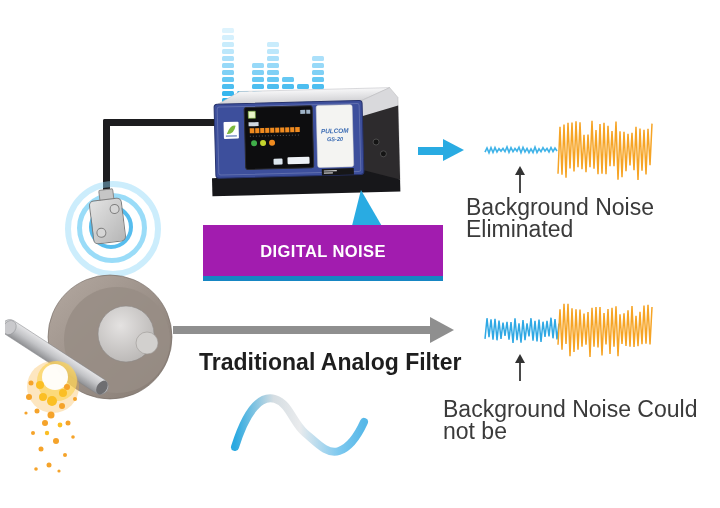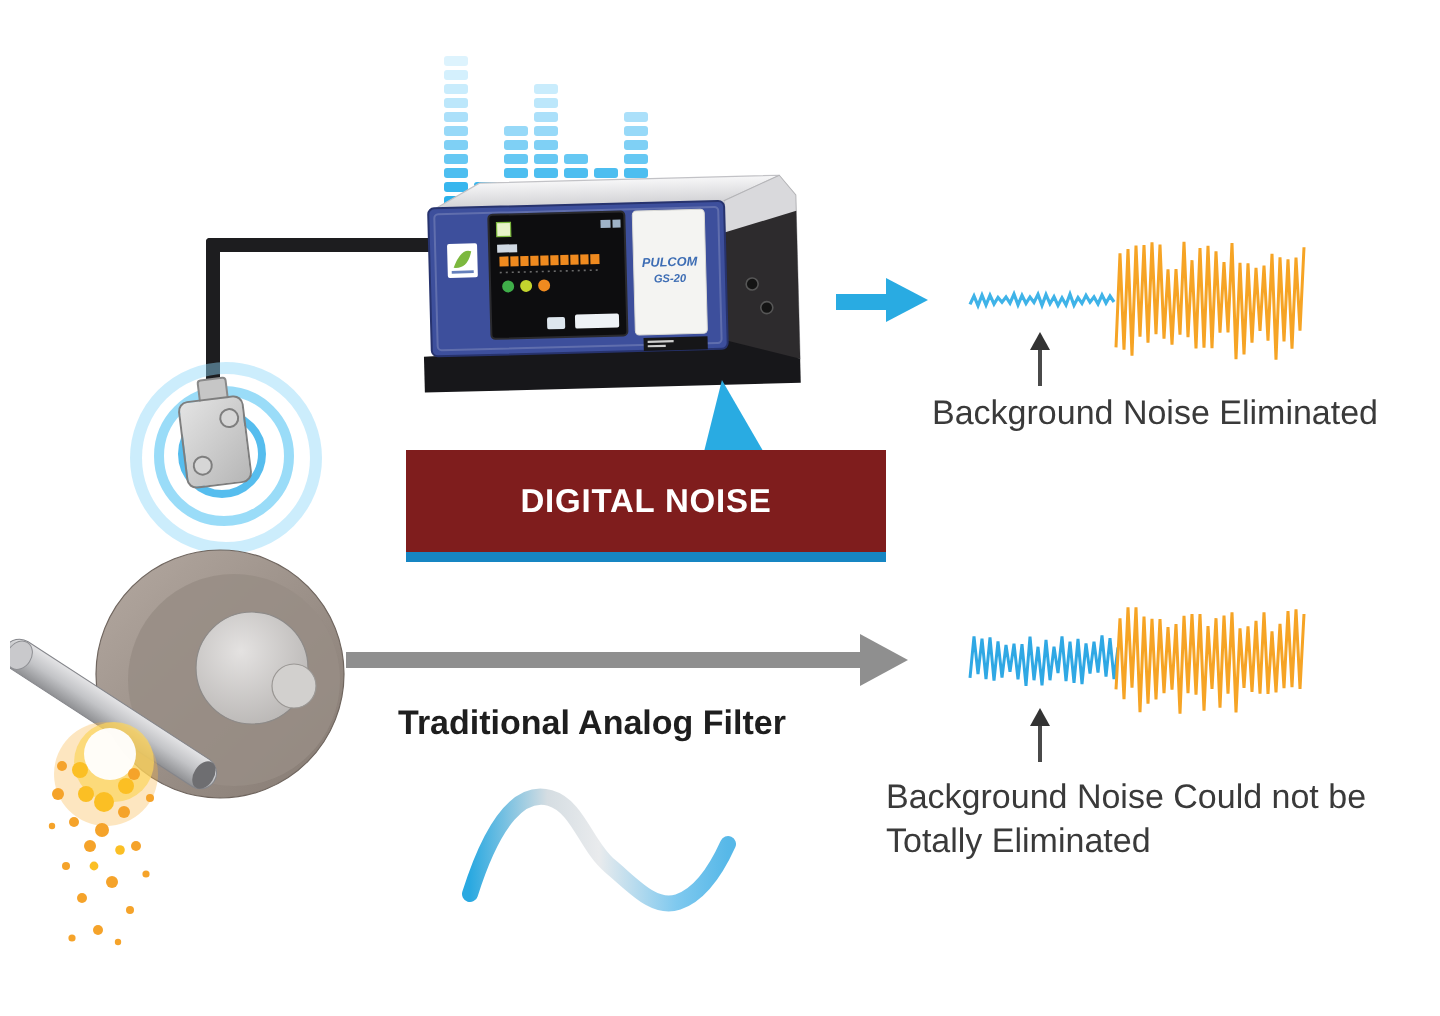--- a/index.html
+++ b/index.html
@@ -39,21 +39,21 @@
   .up-arrow-head{position:absolute;width:0;height:0;border-left:5px solid transparent;border-right:5px solid transparent;border-bottom:9px solid #333;}
 
   
   #banner{position:absolute;left:203px;top:225px;width:240px;height:51px;border-bottom:5px solid #1686c3;
           display:flex;flex-direction:column;align-items:center;justify-content:center;}
   #banner .line{color:#ffffff;font-weight:bold;font-size:16.5px;line-height:20px;letter-spacing:.4px;}
   #banner-tail{position:absolute;left:348px;top:190px;width:36px;height:36px;
           clip-path:polygon(36% 0%, 11% 100%, 94% 100%);}
 
   
-  .caption{position:absolute;color:#3a3a3a;font-size:17px;line-height:22px;}
+  .caption{position:absolute;color:#3a3a3a;font-size:23px;line-height:22px;}
   #caption-analog{font-weight:bold;color:#1e1e1e;margin-top:10px;}
 
   svg text{font-family:"Liberation Sans", sans-serif;}
 </style>
 </head>
 <body>
 
 <div id="stage">
 
   <div id="equalizer">
@@ -190,21 +190,21 @@
   <svg class="abs" id="wave-top" style="left:480px;top:115px;" width="180" height="80" viewBox="0 0 180 80">
       <path d="M5,37.2 L7,33.0 L9,37.8 L11,32.6 L13,37.5 L15,32.6 L17,37.0 L19,33.7 L21,36.1 L23,33.5 L25,36.6 L27,32.0 L29,37.4 L31,32.7 L33,36.7 L35,33.5 L37,36.2 L39,32.2 L41,37.7 L43,32.3 L45,36.9 L47,33.4 L49,37.7 L51,33.9 L53,37.5 L55,32.1 L57,37.6 L59,33.8 L61,36.7 L63,32.7 L65,36.1 L67,33.5 L69,37.0 L71,32.5 L73,36.5 L75,33.0 L77,36.0" fill="none" stroke="#3fb3e8" stroke-width="1.6"></path>
       <path d="M78,58.7 L80,11.7 L82,59.8 L84,9.5 L86,62.8 L88,7.8 L90,53.4 L92,7.5 L94,56.4 L96,6.2 L98,52.1 L100,7.3 L102,54.3 L104,19.7 L106,57.3 L108,19.6 L110,52.3 L112,5.9 L114,53.6 L116,15.1 L118,59.2 L120,9.0 L122,58.8 L124,7.9 L126,59.1 L128,10.7 L130,51.3 L132,16.0 L134,51.2 L136,6.5 L138,64.6 L140,16.4 L142,62.2 L144,16.7 L146,56.3 L148,18.9 L150,50.4 L152,17.8 L154,55.3 L156,11.9 L158,64.9 L160,13.6 L162,55.7 L164,14.7 L166,59.4 L168,13.8 L170,50.3 L172,8.6" fill="none" stroke="#f6a425" stroke-width="1.5"></path>
     </svg>
 
   <div class="up-arrow-line" style="left:519px;top:174px;height:19px;"></div>
   <div class="up-arrow-head" style="left:515px;top:166px;"></div>
   <div class="caption" style="left:466px;top:196px;">Background Noise Eliminated</div>
 
   <div id="banner-tail" style="background: rgb(41, 171, 226);"></div>
-  <div id="banner" style="background: #7f1d1d; border-bottom-color: rgb(22, 134, 195);">
+  <div id="banner" style="background: #a21caf; border-bottom-color: rgb(22, 134, 195);">
     <span class="line">DIGITAL NOISE</span>
   </div>
 
   <svg class="abs" style="left:5px;top:265px;" width="185" height="212" viewBox="0 0 185 212">
     <defs>
       <linearGradient id="wheelGrad" x1="0" y1="0" x2="1" y2="1">
         <stop offset="0" stop-color="#b4a9a1"></stop>
           <stop offset="1" stop-color="#857a72"></stop>
       </linearGradient>
       <radialGradient id="hubGrad" cx="0.4" cy="0.35" r="0.9">
@@ -265,23 +265,22 @@
   <div class="tri-right" id="gray-arrow-head" style="border-left-color: rgb(143, 143, 143);"></div>
   <div class="caption" id="caption-analog" style="left:199px;top:341px;">Traditional Analog Filter</div>
 
   <svg class="abs" id="wave-bottom" style="left:480px;top:295px;" width="180" height="90" viewBox="0 0 180 90">
       <path d="M5,43.9 L7,23.2 L9,42.1 L11,24.3 L13,44.6 L15,23.7 L17,45.3 L19,25.7 L21,43.8 L23,27.5 L25,40.9 L27,26.8 L29,44.7 L31,27.1 L33,47.9 L35,23.3 L37,45.1 L39,28.4 L41,47.7 L43,25.0 L45,45.1 L47,28.3 L49,41.5 L51,23.2 L53,45.6 L55,25.8 L57,46.4 L59,24.5 L61,47.0 L63,26.7 L65,41.8 L67,25.9 L69,41.3 L71,22.7 L73,43.3 L75,24.1 L77,44.5 L79,28.7" fill="none" stroke="#2fa8e4" stroke-width="1.5"></path>
       <path d="M78,49.7 L80,14.2 L82,54.6 L84,8.7 L86,48.9 L88,8.7 L90,61.1 L92,13.3 L94,56.9 L96,14.4 L98,54.7 L100,14.5 L102,51.6 L104,18.5 L106,49.8 L108,17.0 L110,61.9 L112,12.9 L114,51.6 L116,12.0 L118,52.4 L120,12.0 L122,60.4 L124,18.0 L126,49.4 L128,14.1 L130,58.9 L132,12.8 L134,51.8 L136,11.2 L138,61.2 L140,19.2 L142,48.9 L144,18.2 L146,50.9 L148,15.4 L150,51.8 L152,11.1 L154,52.0 L156,20.7 L158,51.2 L160,16.9 L162,49.1 L164,10.5 L166,48.6 L168,9.7 L170,49.5 L172,12.0" fill="none" stroke="#f6a425" stroke-width="1.5"></path>
     </svg>
 
   <div class="up-arrow-line" style="left:519px;top:362px;height:19px;"></div>
   <div class="up-arrow-head" style="left:515px;top:354px;"></div>
-  <div class="caption" style="left:443px;top:388px;">
+  <div class="caption" style="left:443px;top:398px;">
     <div>Background Noise Could not be</div>
-    <div>Totally Eliminated</div>
   </div>
 
   <svg class="abs" style="left:225px;top:385px;" width="150" height="90" viewBox="0 0 150 90">
     <defs>
       <linearGradient id="sineGrad" x1="0" y1="0" x2="1" y2="0">
         <stop offset="0" stop-color="#2aa9e1"></stop>
           <stop offset="0.3" stop-color="#d5dde2"></stop>
         <stop offset="0.5" stop-color="#e9ebed"></stop>
           <stop offset="0.8" stop-color="#7fc9ef"></stop>
         <stop offset="1" stop-color="#57b8e8"></stop>

